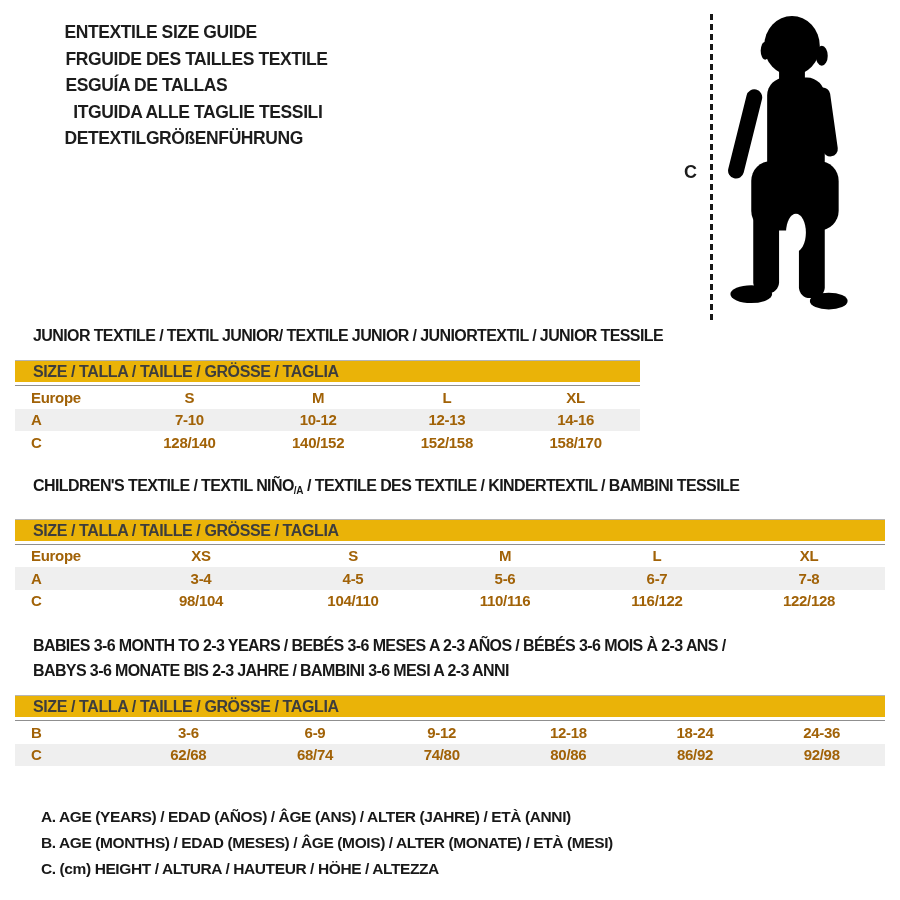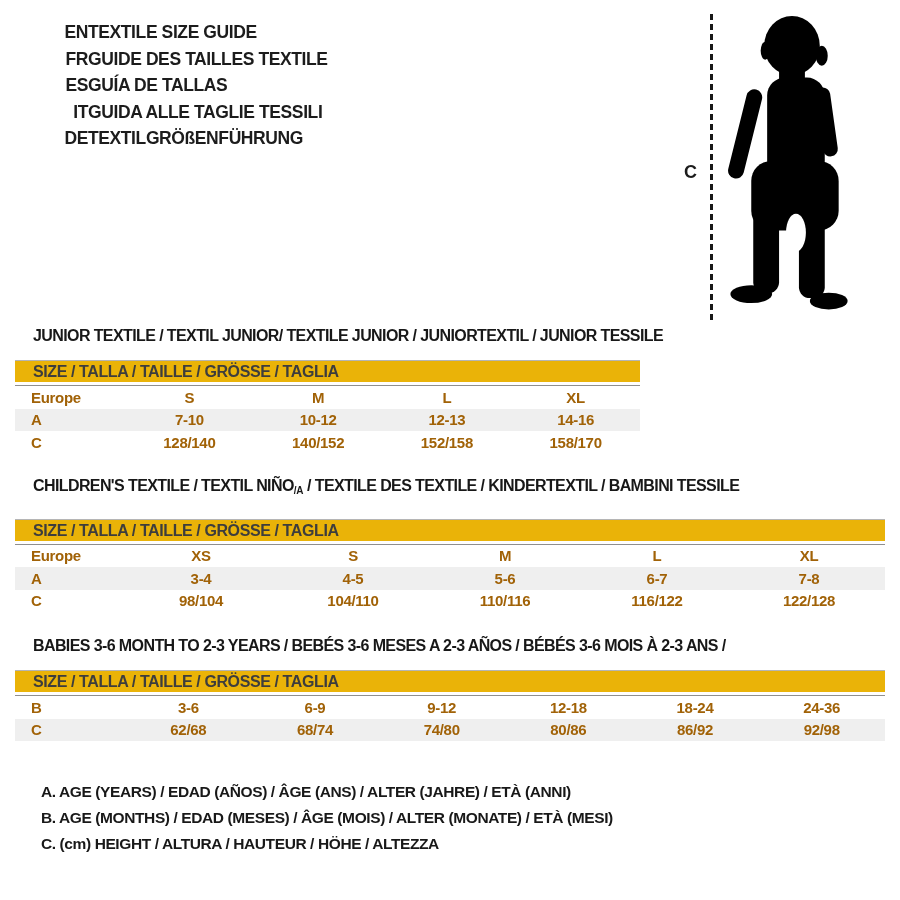--- a/index.html
+++ b/index.html
@@ -189,20 +189,21 @@
               <span class="cell">104/110</span>
               <span class="cell">110/116</span>
               <span class="cell">116/122</span>
               <span class="cell">122/128</span>
             </div>
           </div>
         </section>
         <section class="size-table babies">
           <h2 class="tbl-title">
             <div class="title-line"><span>BABIES 3-6 MONTH TO 2-3 YEARS / BEBÉS 3-6 MESES A 2-3 AÑOS / BÉBÉS 3-6 MOIS À 2-3 ANS /</span></div>
+            <div class="title-line"><span>BABYS 3-6 MONATE BIS 2-3 JAHRE / BAMBINI 3-6 MESI A 2-3 ANNI</span></div>
           </h2>
           <div class="size-bar">SIZE / TALLA / TAILLE / GRÖSSE / TAGLIA</div>
           <div class="rows">
             <div class="row">
               <span class="row-label">B</span>
               <span class="cell">3-6</span>
               <span class="cell">6-9</span>
               <span class="cell">9-12</span>
               <span class="cell">12-18</span>
               <span class="cell">18-24</span>

